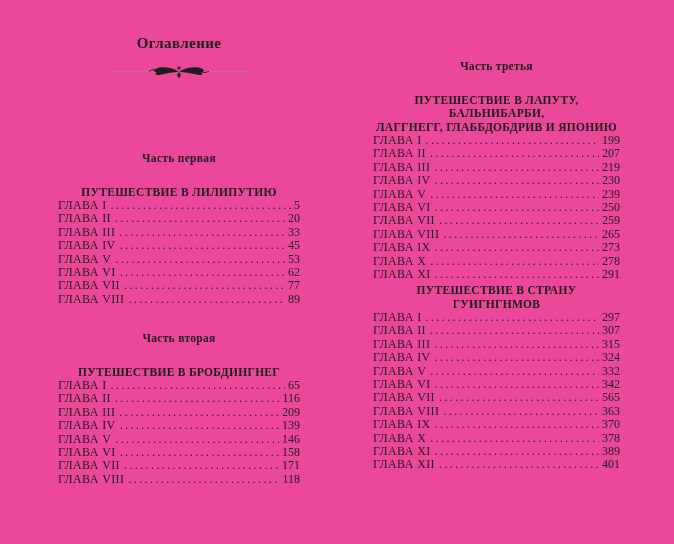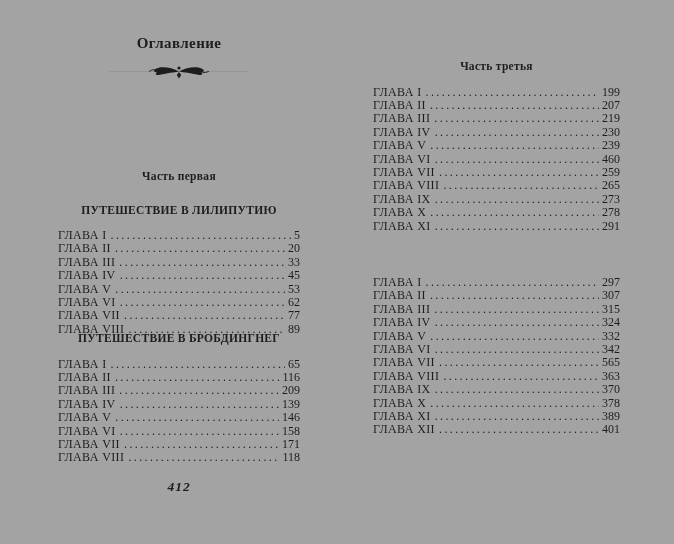--- a/index.html
+++ b/index.html
@@ -3,51 +3,51 @@
 <meta charset="utf-8">
 <style>
   html, body { margin: 0; padding: 0; }
   body {
     width: 674px; height: 544px;
     background: #ffffff;
     font-family: "Liberation Serif", "DejaVu Serif", serif;
     color: #1d1d1d;
     overflow: hidden;
   }
-  .book-page { position: relative; width: 674px; height: 544px; background: #a3a3a3; }
+  .book-page { position: relative; width: 674px; height: 544px; background: #ec4899; }
 
   .col { position: absolute; top: 0; }
   .col-left  { left: 58px;  width: 242px; }
   .col-right { left: 373px; width: 247px; }
 
   .toc-heading {
     margin: 0; padding-top: 34px;
     text-align: center;
     font-size: 15px; font-weight: bold;
     letter-spacing: 0.4px;
     line-height: 18px;
   }
   .ornament { margin: 11px auto 0; width: 140px; height: 16px; text-align: center; }
 
   .toc-section { position: absolute; left: 0; width: 100%; }
-  .sec-1 { top: 150px; }
+  .sec-1 { top: 132px; }
   .sec-2 { top: 312px; }
   .sec-3 { top: 40px; }
   .sec-4 { top: 264px; }
 
   .part-name, .part-title {
     text-align: center;
     font-weight: bold;
     font-size: 11.5px;
     line-height: 13.5px;
     letter-spacing: 0.3px;
     white-space: pre-line;
     margin-top: 20px;
   }
-  .chapter-list { margin-top: 12px; }
+  .chapter-list { }
 
   .chapter-row {
     display: flex;
     align-items: baseline;
     line-height: 13.4px;
     font-size: 12px;
   }
   .ch-label { white-space: nowrap; letter-spacing: 0.4px; }
   .ch-dots {
     flex: 1;
@@ -143,20 +143,21 @@
 
   <div class="chapter-row">
     <span class="ch-label">ГЛАВА VIII</span>
     <span class="ch-dots"></span>
     <span class="ch-page">89</span>
   </div>
 </div>
     </section>
 
     <section class="toc-section sec-2">
+      <div class="part-name">Часть вторая</div>
       <div class="part-title">ПУТЕШЕСТВИЕ В БРОБДИНГНЕГ</div>
       <div class="chapter-list">
   <div class="chapter-row">
     <span class="ch-label">ГЛАВА I</span>
     <span class="ch-dots"></span>
     <span class="ch-page">65</span>
   </div>
 
   <div class="chapter-row">
     <span class="ch-label">ГЛАВА II</span>
@@ -195,27 +196,28 @@
   </div>
 
   <div class="chapter-row">
     <span class="ch-label">ГЛАВА VIII</span>
     <span class="ch-dots"></span>
     <span class="ch-page">118</span>
   </div>
 </div>
     </section>
 
-    <div class="folio">412</div>
   </div>
 
   <div class="col col-right">
 
     <section class="toc-section sec-3">
       <div class="part-name">Часть третья</div>
+      <div class="part-title">ПУТЕШЕСТВИЕ В ЛАПУТУ, БАЛЬНИБАРБИ,
+ЛАГГНЕГГ, ГЛАББДОБДРИВ И ЯПОНИЮ</div>
       <div class="chapter-list">
   <div class="chapter-row">
     <span class="ch-label">ГЛАВА I</span>
     <span class="ch-dots"></span>
     <span class="ch-page">199</span>
   </div>
 
   <div class="chapter-row">
     <span class="ch-label">ГЛАВА II</span>
     <span class="ch-dots"></span>
@@ -236,21 +238,21 @@
 
   <div class="chapter-row">
     <span class="ch-label">ГЛАВА V</span>
     <span class="ch-dots"></span>
     <span class="ch-page">239</span>
   </div>
 
   <div class="chapter-row">
     <span class="ch-label">ГЛАВА VI</span>
     <span class="ch-dots"></span>
-    <span class="ch-page">460</span>
+    <span class="ch-page">250</span>
   </div>
 
   <div class="chapter-row">
     <span class="ch-label">ГЛАВА VII</span>
     <span class="ch-dots"></span>
     <span class="ch-page">259</span>
   </div>
 
   <div class="chapter-row">
     <span class="ch-label">ГЛАВА VIII</span>
@@ -272,20 +274,21 @@
 
   <div class="chapter-row">
     <span class="ch-label">ГЛАВА XI</span>
     <span class="ch-dots"></span>
     <span class="ch-page">291</span>
   </div>
 </div>
     </section>
 
     <section class="toc-section sec-4">
+      <div class="part-title">ПУТЕШЕСТВИЕ В СТРАНУ ГУИГНГНМОВ</div>
       <div class="chapter-list">
   <div class="chapter-row">
     <span class="ch-label">ГЛАВА I</span>
     <span class="ch-dots"></span>
     <span class="ch-page">297</span>
   </div>
 
   <div class="chapter-row">
     <span class="ch-label">ГЛАВА II</span>
     <span class="ch-dots"></span>

